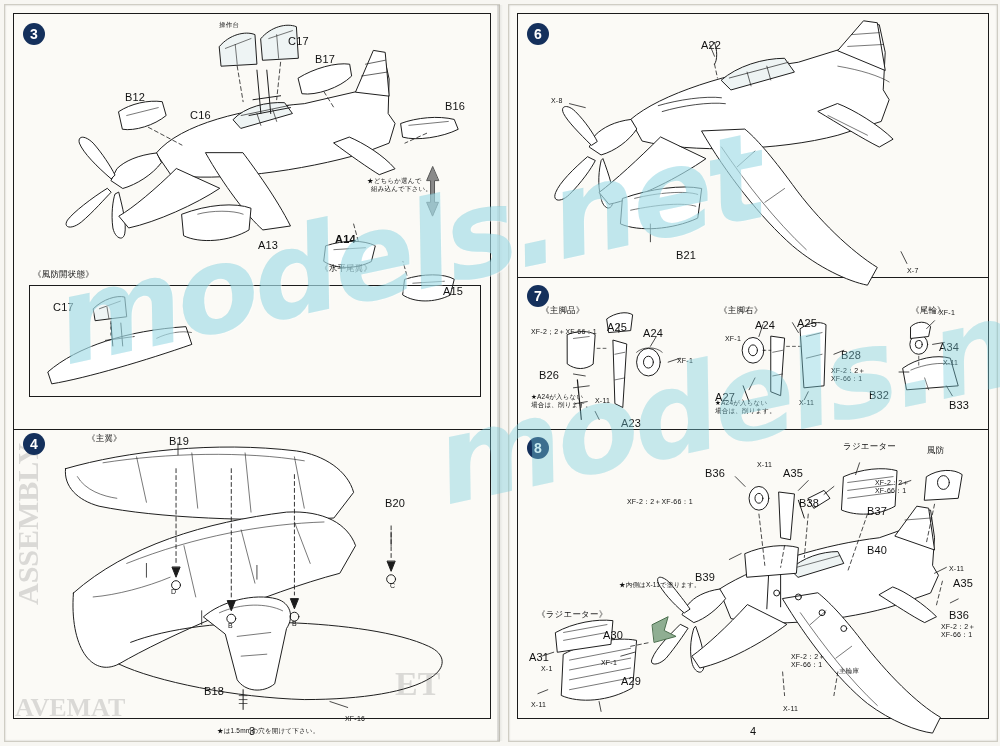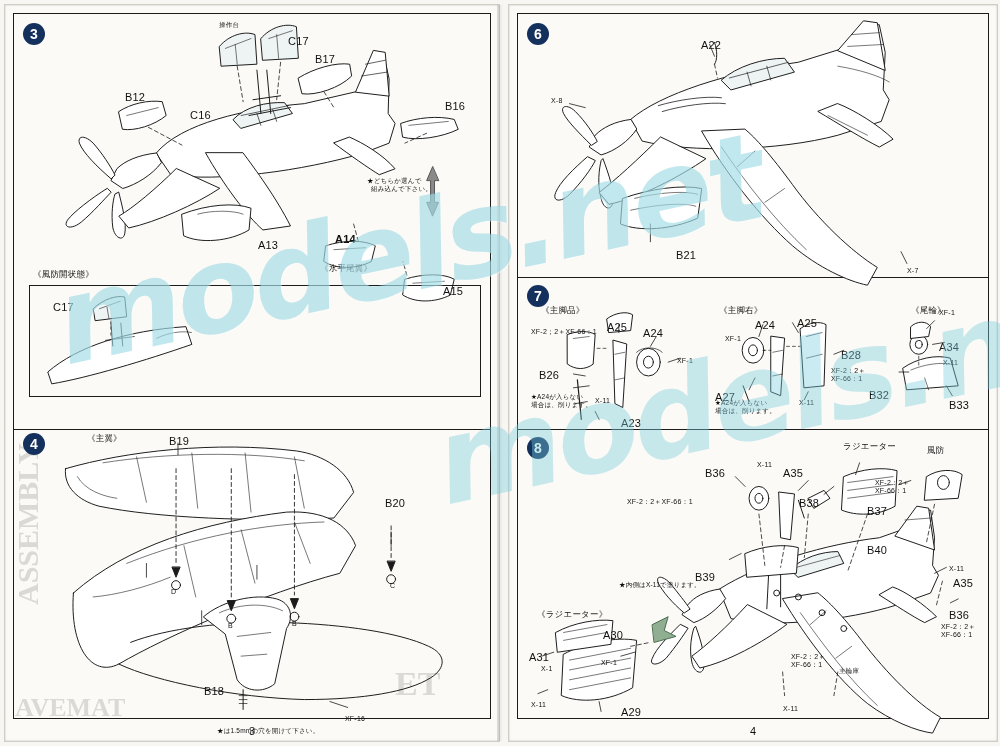--- a/index.html
+++ b/index.html
@@ -603,21 +603,21 @@
     <div class="lbl" style="left:290px; top:492px;">B38</div>
     <div class="lbl" style="left:318px; top:500px;padding-left:40px;">B37</div>
     <div class="lbl" style="left:358px; top:498px;margin-top:41px;">B40</div>
     <div class="lbl xs" style="left:118px; top:492px;">XF-2：2＋XF-66：1</div>
     <div class="lbl xs" style="left:366px; top:474px; line-height:1.2;">XF-2：2＋<br>XF-66：1</div>
     <div class="lbl" style="left:186px; top:566px;">B39</div>
     <div class="lbl jpxs" style="left:110px; top:576px;">★内側はX-11で塗ります。</div>
     <div class="lbl jp" style="left:28px; top:604px;">《ラジエーター》</div>
     <div class="lbl" style="left:94px; top:624px;">A30</div>
     <div class="lbl" style="left:20px; top:646px;">A31</div>
-    <div class="lbl" style="left:112px; top:701px;">A29</div>
+    <div class="lbl" style="left:112px; top:670px;">A29</div>
     <div class="lbl xs" style="left:92px; top:654px;">XF-1</div>
     <div class="lbl xs" style="left:22px; top:696px;">X-11</div>
     <div class="lbl xs" style="left:32px; top:660px;">X-1</div>
     <div class="lbl" style="left:440px; top:604px;">B36</div>
     <div class="lbl" style="left:444px; top:572px;">A35</div>
     <div class="lbl xs" style="left:440px; top:560px;">X-11</div>
     <div class="lbl xs" style="left:432px; top:618px; line-height:1.2;">XF-2：2＋<br>XF-66：1</div>
     <div class="lbl xs" style="left:282px; top:648px; line-height:1.2;">XF-2：2＋<br>XF-66：1</div>
     <div class="lbl xs" style="left:274px; top:700px;">X-11</div>
     <div class="lbl jpxs" style="left:330px; top:662px;">主輪庫</div>

